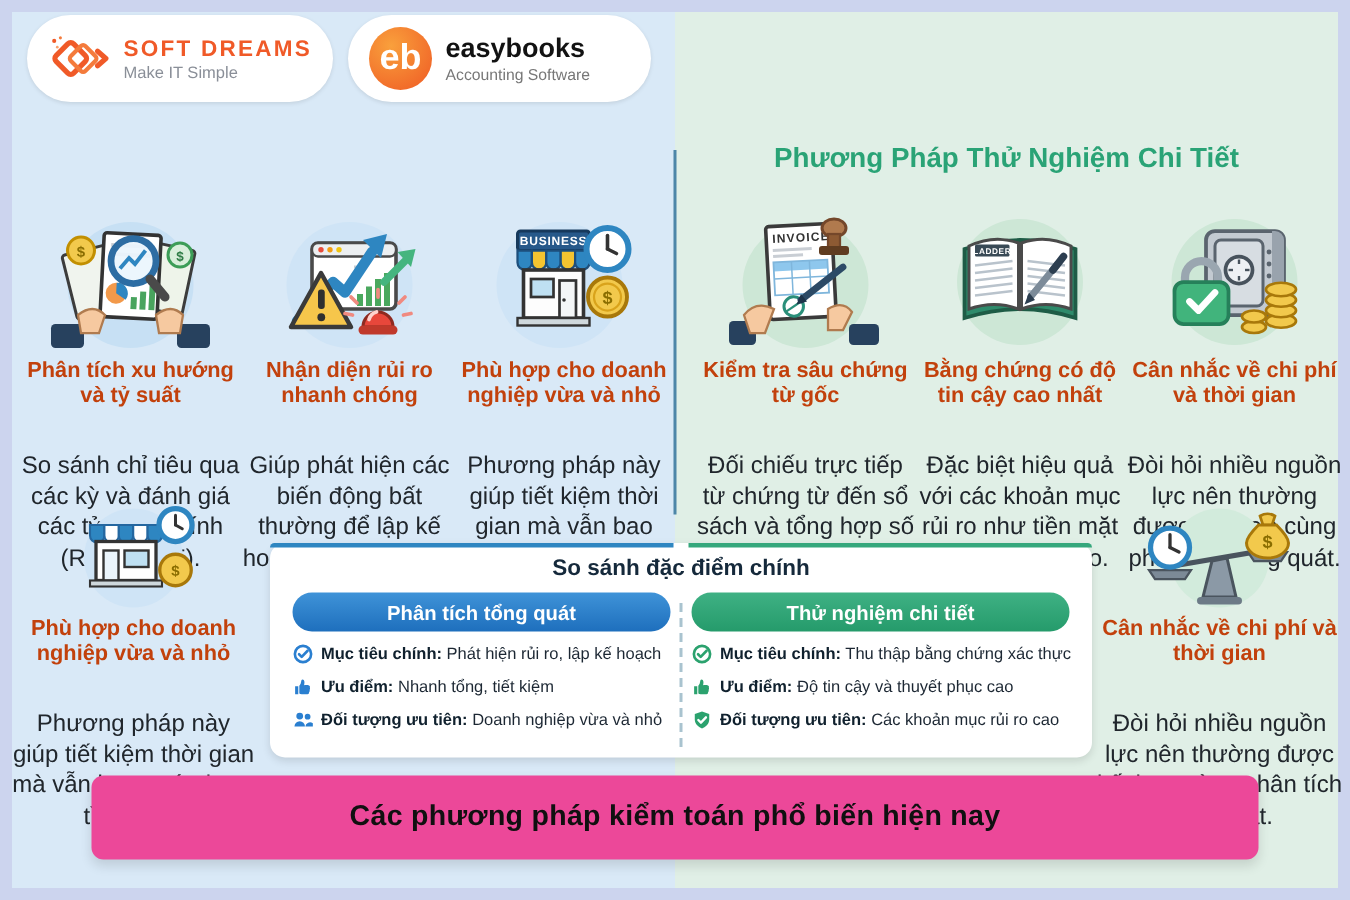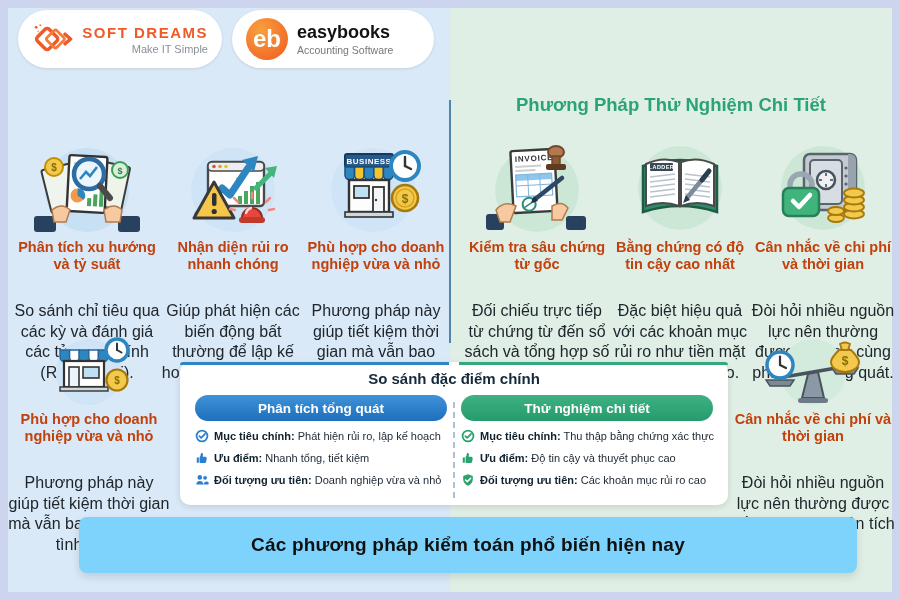--- a/index.html
+++ b/index.html
@@ -9,21 +9,21 @@
   .half.left  { left:8px;   background:#d9e9f7; }
   .half.right { left:450px; background:#e0efe6; }
   .vdiv { position:absolute; left:449px; top:100px; width:2px; height:243px; background:#4d86a8; }
 
   
   .pill { position:absolute; top:10px; height:58px; background:#fff; border-radius:30px;
           display:flex; align-items:center; gap:9px; padding:0 14px;
           box-shadow:0 1px 3px rgba(0,0,0,.10); }
   #pill-sd { left:18px;  width:204px; }
   #pill-eb { left:232px; width:202px; }
-  .sd-text { text-align:right; flex:1; }
+  .sd-text { text-align:left; flex:1; }
   .sd-name { color:#f05a28; font-weight:bold; font-size:15px; letter-spacing:1.5px; white-space:nowrap; }
   .sd-tag  { color:#8a8f98; font-size:11px; margin-top:2px; }
   .eb-circle { width:42px; height:42px; border-radius:50%; flex:0 0 42px;
                background:radial-gradient(circle at 35% 30%, #f9a03c, #ef5a24);
                color:#fff; font-weight:bold; font-size:24px; display:flex; align-items:center; justify-content:center; }
   .eb-name { color:#121212; font-weight:bold; font-size:18px; line-height:1; }
   .eb-tag  { color:#777; font-size:10.5px; margin-top:3px; }
 
   
   .sec-title { position:absolute; top:94px; width:442px; text-align:center; font-size:18.5px; font-weight:bold; }
@@ -54,23 +54,23 @@
               display:flex; align-items:center; justify-content:center; }
   .pill-blue  { background:linear-gradient(#3f93d8,#1e6fbd); }
   .pill-green { background:linear-gradient(#3fb184,#259b6b); }
   .cmp-row { display:flex; align-items:center; gap:5px; margin-top:8px; font-size:11px;
              color:#1c2733; white-space:nowrap; }
   .cmp-row b { color:#10212e; }
   .cmp-row svg { flex:0 0 14px; }
   .cmp-div { position:absolute; left:273px; top:40px; height:96px; border-left:2px dashed #a9c3cf; }
 
   
-  .banner { position:absolute; left:61px; top:517px; width:778px; height:56px; background:#7dd3fc;
+  .banner { position:absolute; left:61px; top:517px; width:778px; height:56px; background:#ec4899;
             border-radius:8px; display:flex; align-items:center; justify-content:center;
-            box-shadow:0 4px 8px rgba(0,0,0,.12);margin-left:18px; }
+            box-shadow:0 4px 8px rgba(0,0,0,.12); }
   .banner div { font-size:19px; font-weight:bold; color:#101010; letter-spacing:.2px; }
 </style>
 </head>
 <body>
 
 <div class="canvas">
   <div class="half left"></div>
   <div class="half right"></div>
   <div class="vdiv"></div>
 

